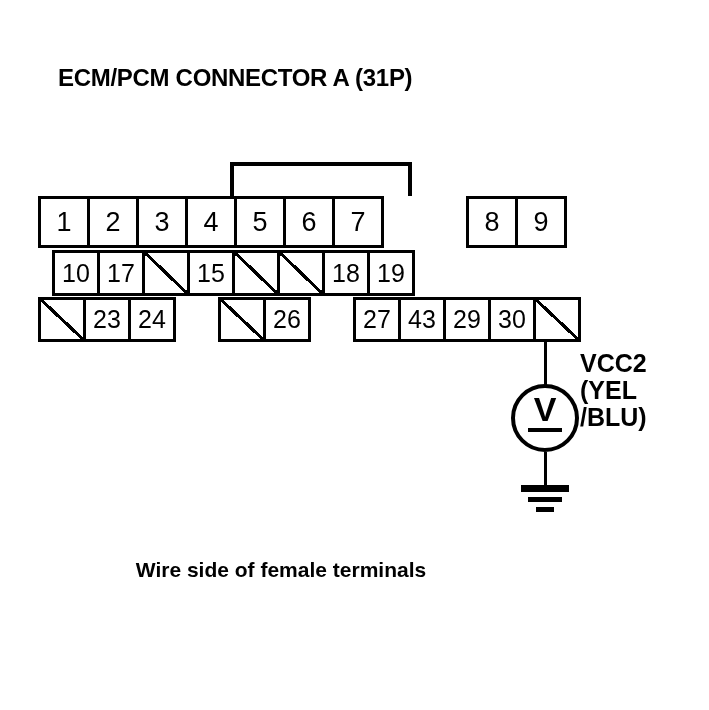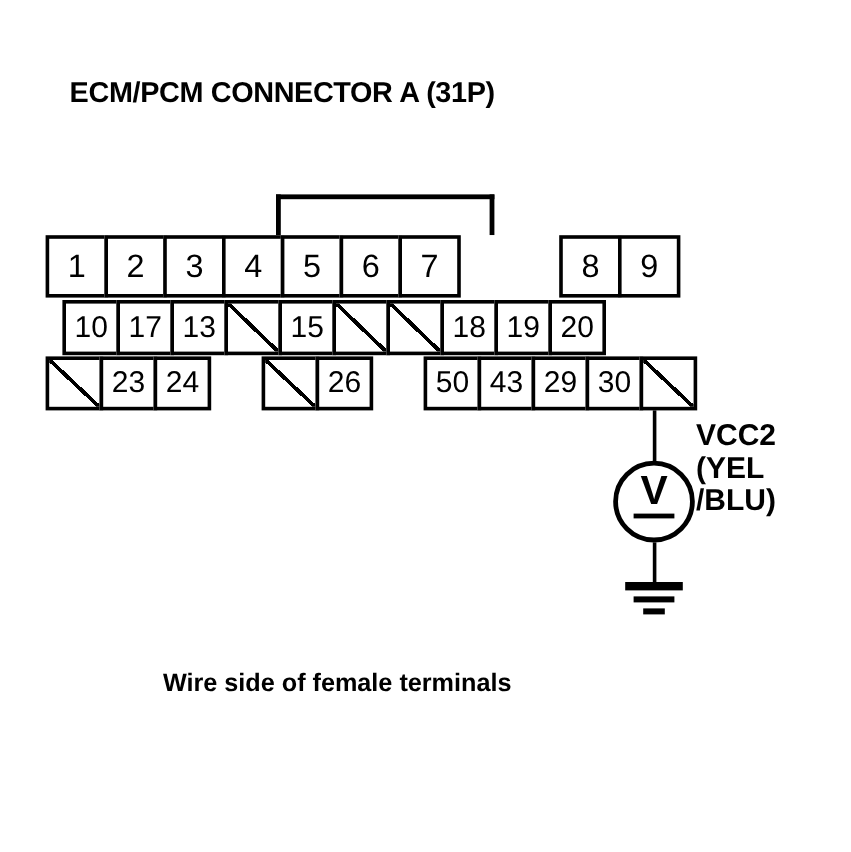--- a/index.html
+++ b/index.html
@@ -204,38 +204,36 @@
         <div class="cell">5</div>
         <div class="cell">6</div>
         <div class="cell">7</div>
         <div class="spacer"></div>
         <div class="cell">8</div>
         <div class="cell">9</div>
       </div>
     <div class="grid-row" id="row-mid">
         <div class="cell">10</div>
         <div class="cell">17</div>
-        <div class="cell">13</div>
         <div class="cell blank"></div>
         <div class="cell">15</div>
         <div class="cell blank"></div>
         <div class="cell blank"></div>
         <div class="cell">18</div>
         <div class="cell">19</div>
-        <div class="cell">20</div>
       </div>
     <div class="grid-row" id="row-bot">
         <div class="cell blank"></div>
         <div class="cell">23</div>
         <div class="cell">24</div>
         <div class="spacer"></div>
         <div class="cell blank"></div>
         <div class="cell">26</div>
         <div class="spacer"></div>
-        <div class="cell">50</div>
+        <div class="cell">27</div>
         <div class="cell">43</div>
         <div class="cell">29</div>
         <div class="cell">30</div>
         <div class="cell blank"></div>
       </div>
   </div>
 
   <div id="lead"></div>
 
   <div id="meter">

